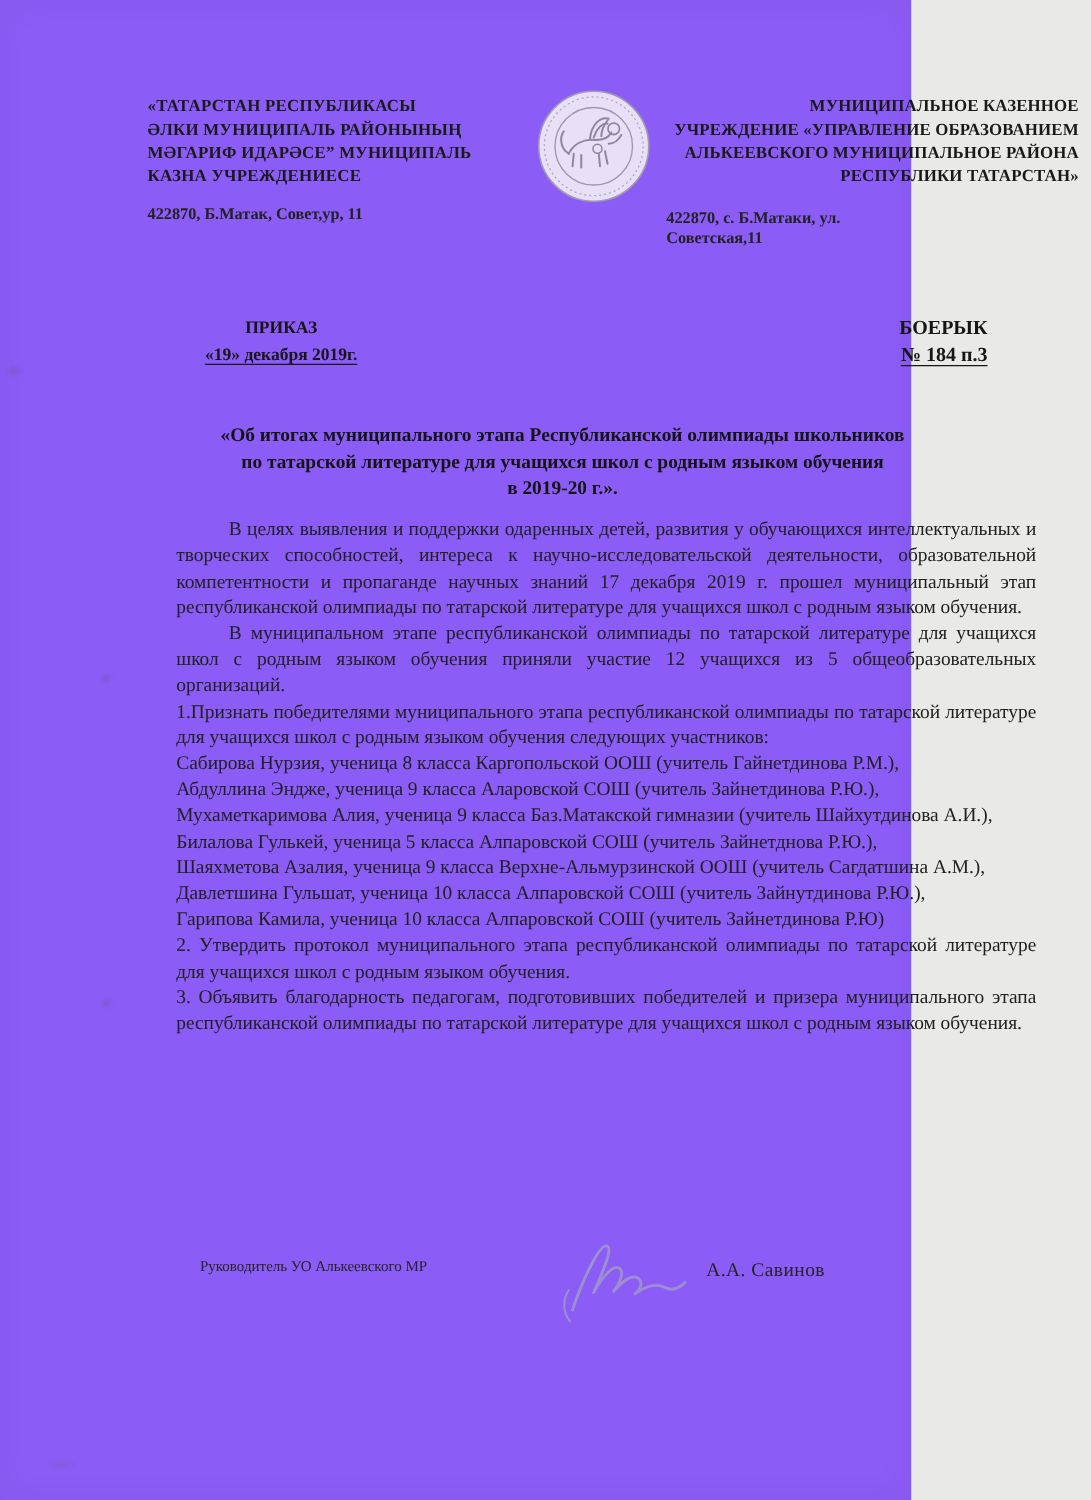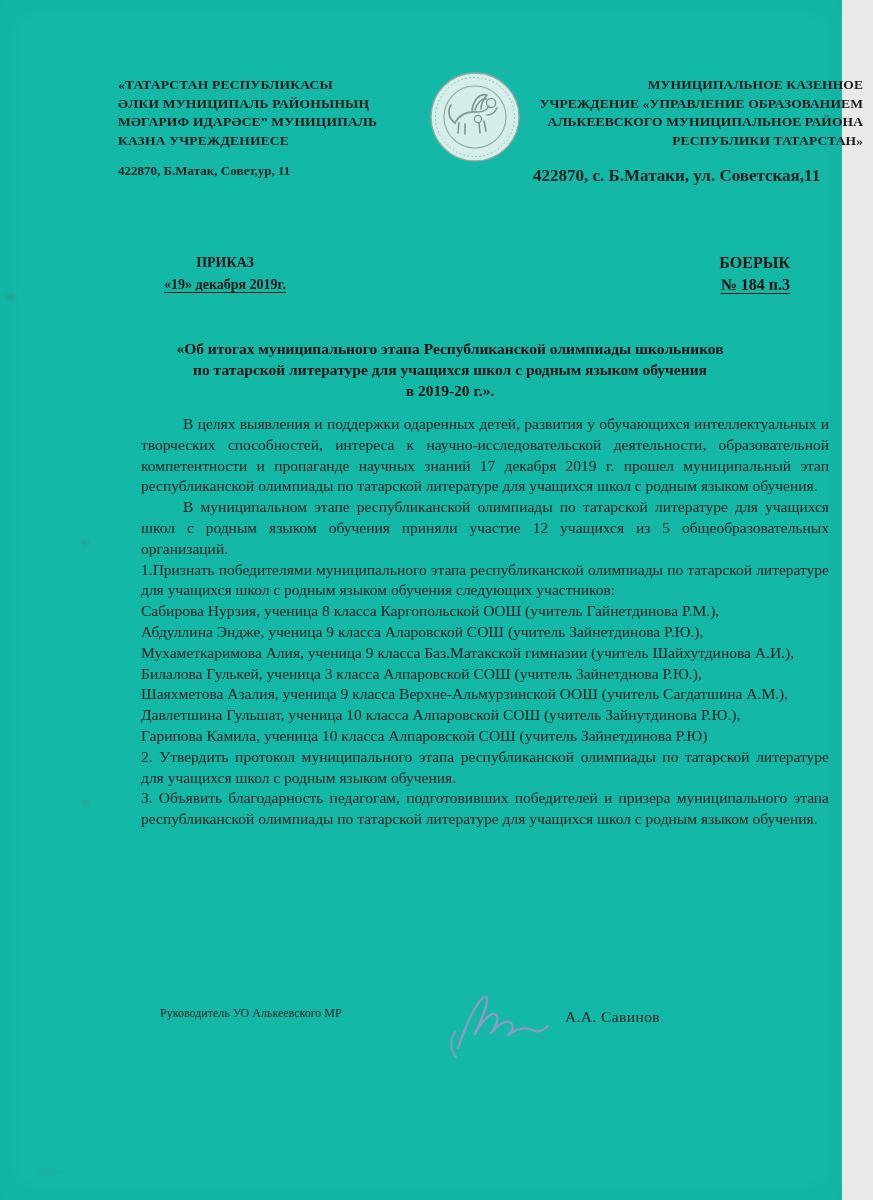--- a/index.html
+++ b/index.html
@@ -2,22 +2,22 @@
 <html lang="ru"><head>
 <meta charset="utf-8">
 <style>
   html,body{margin:0;padding:0;}
   body{
     width:873px;height:1200px;overflow:hidden;
     background:#e9e9e7;
     font-family:"Liberation Serif","DejaVu Serif",serif;
   }
   .page{
-    position:relative;width:842px;height:1200px;
-    background:#14b8a6;
+    position:relative;width:729px;height:1200px;
+    background:#8b5cf6;
     box-shadow:inset 0 0 30px rgba(0,0,0,0.035);
     color:#1e1e1e;
     font-family:Liberation Serif, serif;
   }
   
   .org-left{
     position:absolute;left:118px;top:76px;width:290px;
     font-weight:700;font-size:13.5px;line-height:18.5px;color:#1a1a1a;
     letter-spacing:.2px;
   }
@@ -26,21 +26,21 @@
     font-weight:700;font-size:13.5px;line-height:18.5px;color:#1a1a1a;
     letter-spacing:.1px;
     text-align:right;
   }
   .addr-left{
     position:absolute;left:118px;top:163px;
     font-weight:700;font-size:13px;color:#222;
   }
   .addr-right{
     position:absolute;left:533px;top:166px;
-    font-weight:700;font-size:17px;color:#222;
+    font-weight:700;font-size:13px;color:#222;
   }
   .seal{
     position:absolute;left:428px;top:70px;width:94px;height:94px;
     opacity:.85;
   }
   
   .order-left{
     position:absolute;left:116px;top:252px;width:218px;
     text-align:center;font-weight:700;font-size:14px;line-height:22px;color:#161616;
   }
@@ -154,21 +154,21 @@
     <div>в 2019-20 г.».</div>
   </div>
 
   <div class="body-text">
     <p class="ind">В целях выявления и поддержки одаренных детей, развития у обучающихся интеллектуальных и творческих способностей, интереса к научно-исследовательской деятельности, образовательной компетентности и пропаганде научных знаний 17 декабря 2019 г. прошел муниципальный этап республиканской олимпиады по татарской литературе для учащихся школ с родным языком обучения.</p>
     <p class="ind">В муниципальном этапе республиканской олимпиады по татарской литературе для учащихся школ с родным языком обучения приняли участие 12 учащихся из 5 общеобразовательных организаций.</p>
     <p>1.Признать победителями муниципального этапа республиканской олимпиады по татарской литературе для учащихся школ с родным языком обучения следующих участников:</p>
     <p>Сабирова Нурзия, ученица 8 класса Каргопольской ООШ (учитель Гайнетдинова Р.М.),</p>
     <p>Абдуллина Эндже, ученица 9 класса Аларовской СОШ (учитель Зайнетдинова Р.Ю.),</p>
     <p>Мухаметкаримова Алия, ученица 9 класса Баз.Матакской гимназии (учитель Шайхутдинова А.И.),</p>
-    <p>Билалова Гулькей, ученица 3 класса Алпаровской СОШ (учитель Зайнетднова Р.Ю.),</p>
+    <p>Билалова Гулькей, ученица 5 класса Алпаровской СОШ (учитель Зайнетднова Р.Ю.),</p>
     <p>Шаяхметова Азалия, ученица 9 класса Верхне-Альмурзинской ООШ (учитель Сагдатшина А.М.),</p>
     <p>Давлетшина Гульшат, ученица 10 класса Алпаровской СОШ (учитель Зайнутдинова Р.Ю.),</p>
     <p>Гарипова Камила, ученица 10 класса Алпаровской СОШ (учитель Зайнетдинова Р.Ю)</p>
     <p>2. Утвердить протокол муниципального этапа республиканской олимпиады по татарской литературе для учащихся школ с родным языком обучения.</p>
     <p>3. Объявить благодарность педагогам, подготовивших победителей и призера муниципального этапа республиканской олимпиады по татарской литературе для учащихся школ с родным языком обучения.</p>
   </div>
 
   <div class="sig-label">Руководитель УО Алькеевского МР</div>
   <div class="sig-mark">
     <svg width="130" height="78" viewBox="0 0 130 78" xmlns="http://www.w3.org/2000/svg">

